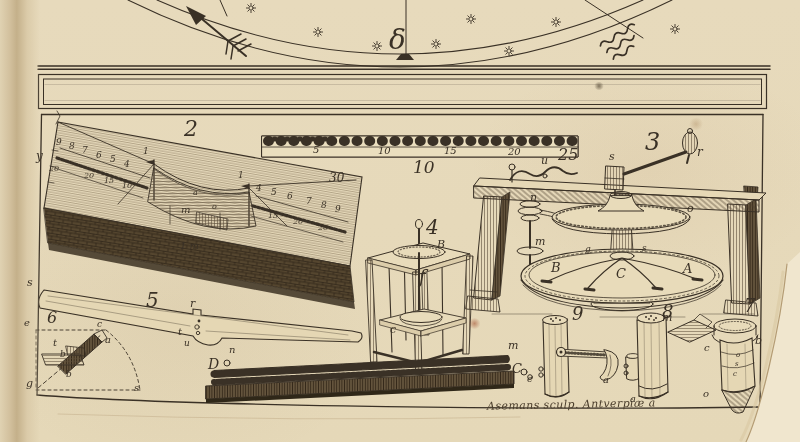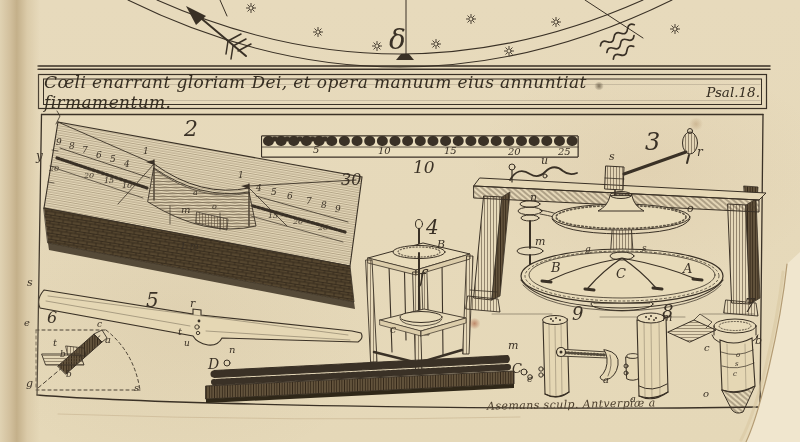--- a/index.html
+++ b/index.html
@@ -312,43 +312,39 @@
       <g>
         <path d="M800,252 L800,442 L746,442 C760,412 780,330 787,264 Z" fill="#f0e6ce" stroke="none"></path>
         <path d="M783,272 C776,334 757,410 741,440" stroke="#d9c8a2" stroke-width="3" opacity="0.6"></path>
         <path d="M787,264 C780,330 760,412 746,442" stroke="#b49c74" stroke-width="1.2"></path>
       </g>
     </g>
   </svg>
 
   <div class="gutter"></div>
 
-  <div class="banner">
-    <span class="main">Cœli enarrant gloriam Dei, et opera manuum eius annuntiat firmamentum.</span>
-    <span class="ref">Psal.18.</span>
-  </div>
 
   <div class="signature">Asemans sculp. Antverpiæ a</div>
 
   <div class="labels">
       <span class="ann" style="left: 184px; top: 118px; font-size: 22px;">2</span>
       <span class="ann" style="left: 645px; top: 130px; font-size: 24px;">3</span>
       <span class="ann" style="left: 426px; top: 217px; font-size: 20px;">4</span>
       <span class="ann" style="left: 146px; top: 290px; font-size: 20px;">5</span>
       <span class="ann" style="left: 47px; top: 310px; font-size: 16px;">6</span>
       <span class="ann" style="left: 744px; top: 297px; font-size: 18px;">7</span>
       <span class="ann" style="left: 662px; top: 303px; font-size: 18px;">8</span>
       <span class="ann" style="left: 572px; top: 305px; font-size: 18px;">9</span>
       <span class="ann" style="left: 413px; top: 159px; font-size: 17px;">10</span>
       <span class="ann" style="left: 389px; top: 26px; font-size: 28px;">δ</span>
       <span class="ann" style="left: 313px; top: 145px; font-size: 10px;">5</span>
       <span class="ann" style="left: 378px; top: 146px; font-size: 10px;">10</span>
       <span class="ann" style="left: 444px; top: 146px; font-size: 10px;">15</span>
       <span class="ann" style="left: 508px; top: 147px; font-size: 10px;">20</span>
-      <span class="ann" style="left: 558px; top: 147px; font-size: 10px;">25</span>
+      <span class="ann" style="left: 558px; top: 147px; font-size: 16px;">25</span>
       <span class="ann" style="left: 36px; top: 150px; font-size: 12px;">y</span>
       <span class="ann" style="left: 56px; top: 138px; font-size: 9px;">9</span>
       <span class="ann" style="left: 69px; top: 142px; font-size: 9px;">8</span>
       <span class="ann" style="left: 82px; top: 146px; font-size: 9px;">7</span>
       <span class="ann" style="left: 96px; top: 151px; font-size: 9px;">6</span>
       <span class="ann" style="left: 110px; top: 155px; font-size: 9px;">5</span>
       <span class="ann" style="left: 124px; top: 160px; font-size: 9px;">4</span>
       <span class="ann" style="left: 49px; top: 165px; font-size: 8px;">20</span>
       <span class="ann" style="left: 84px; top: 172px; font-size: 8px;">20</span>
       <span class="ann" style="left: 104px; top: 177px; font-size: 8px;">15</span>
@@ -360,21 +356,21 @@
       <span class="ann" style="left: 181px; top: 205px; font-size: 10px;">m</span>
       <span class="ann" style="left: 256px; top: 184px; font-size: 9px;">4</span>
       <span class="ann" style="left: 271px; top: 188px; font-size: 9px;">5</span>
       <span class="ann" style="left: 287px; top: 192px; font-size: 9px;">6</span>
       <span class="ann" style="left: 306px; top: 197px; font-size: 9px;">7</span>
       <span class="ann" style="left: 321px; top: 201px; font-size: 9px;">8</span>
       <span class="ann" style="left: 335px; top: 205px; font-size: 9px;">9</span>
       <span class="ann" style="left: 268px; top: 212px; font-size: 8px;">15</span>
       <span class="ann" style="left: 293px; top: 218px; font-size: 8px;">20</span>
       <span class="ann" style="left: 318px; top: 224px; font-size: 8px;">20</span>
-      <span class="ann" style="left: 341px; top: 172px; font-size: 16px;">30</span>
+      <span class="ann" style="left: 329px; top: 172px; font-size: 12px;">30</span>
       <span class="ann" style="left: 180px; top: 241px; font-size: 10px;">1 m</span>
       <span class="ann" style="left: 697px; top: 146px; font-size: 12px;">r</span>
       <span class="ann" style="left: 609px; top: 151px; font-size: 11px;">s</span>
       <span class="ann" style="left: 541px; top: 155px; font-size: 11px;">u</span>
       <span class="ann" style="left: 530px; top: 192px; font-size: 11px;">n</span>
       <span class="ann" style="left: 535px; top: 236px; font-size: 11px;">m</span>
       <span class="ann" style="left: 687px; top: 203px; font-size: 11px;">o</span>
       <span class="ann" style="left: 551px; top: 261px; font-size: 13px;">B</span>
       <span class="ann" style="left: 616px; top: 267px; font-size: 13px;">C</span>
       <span class="ann" style="left: 683px; top: 262px; font-size: 13px;">A</span>

